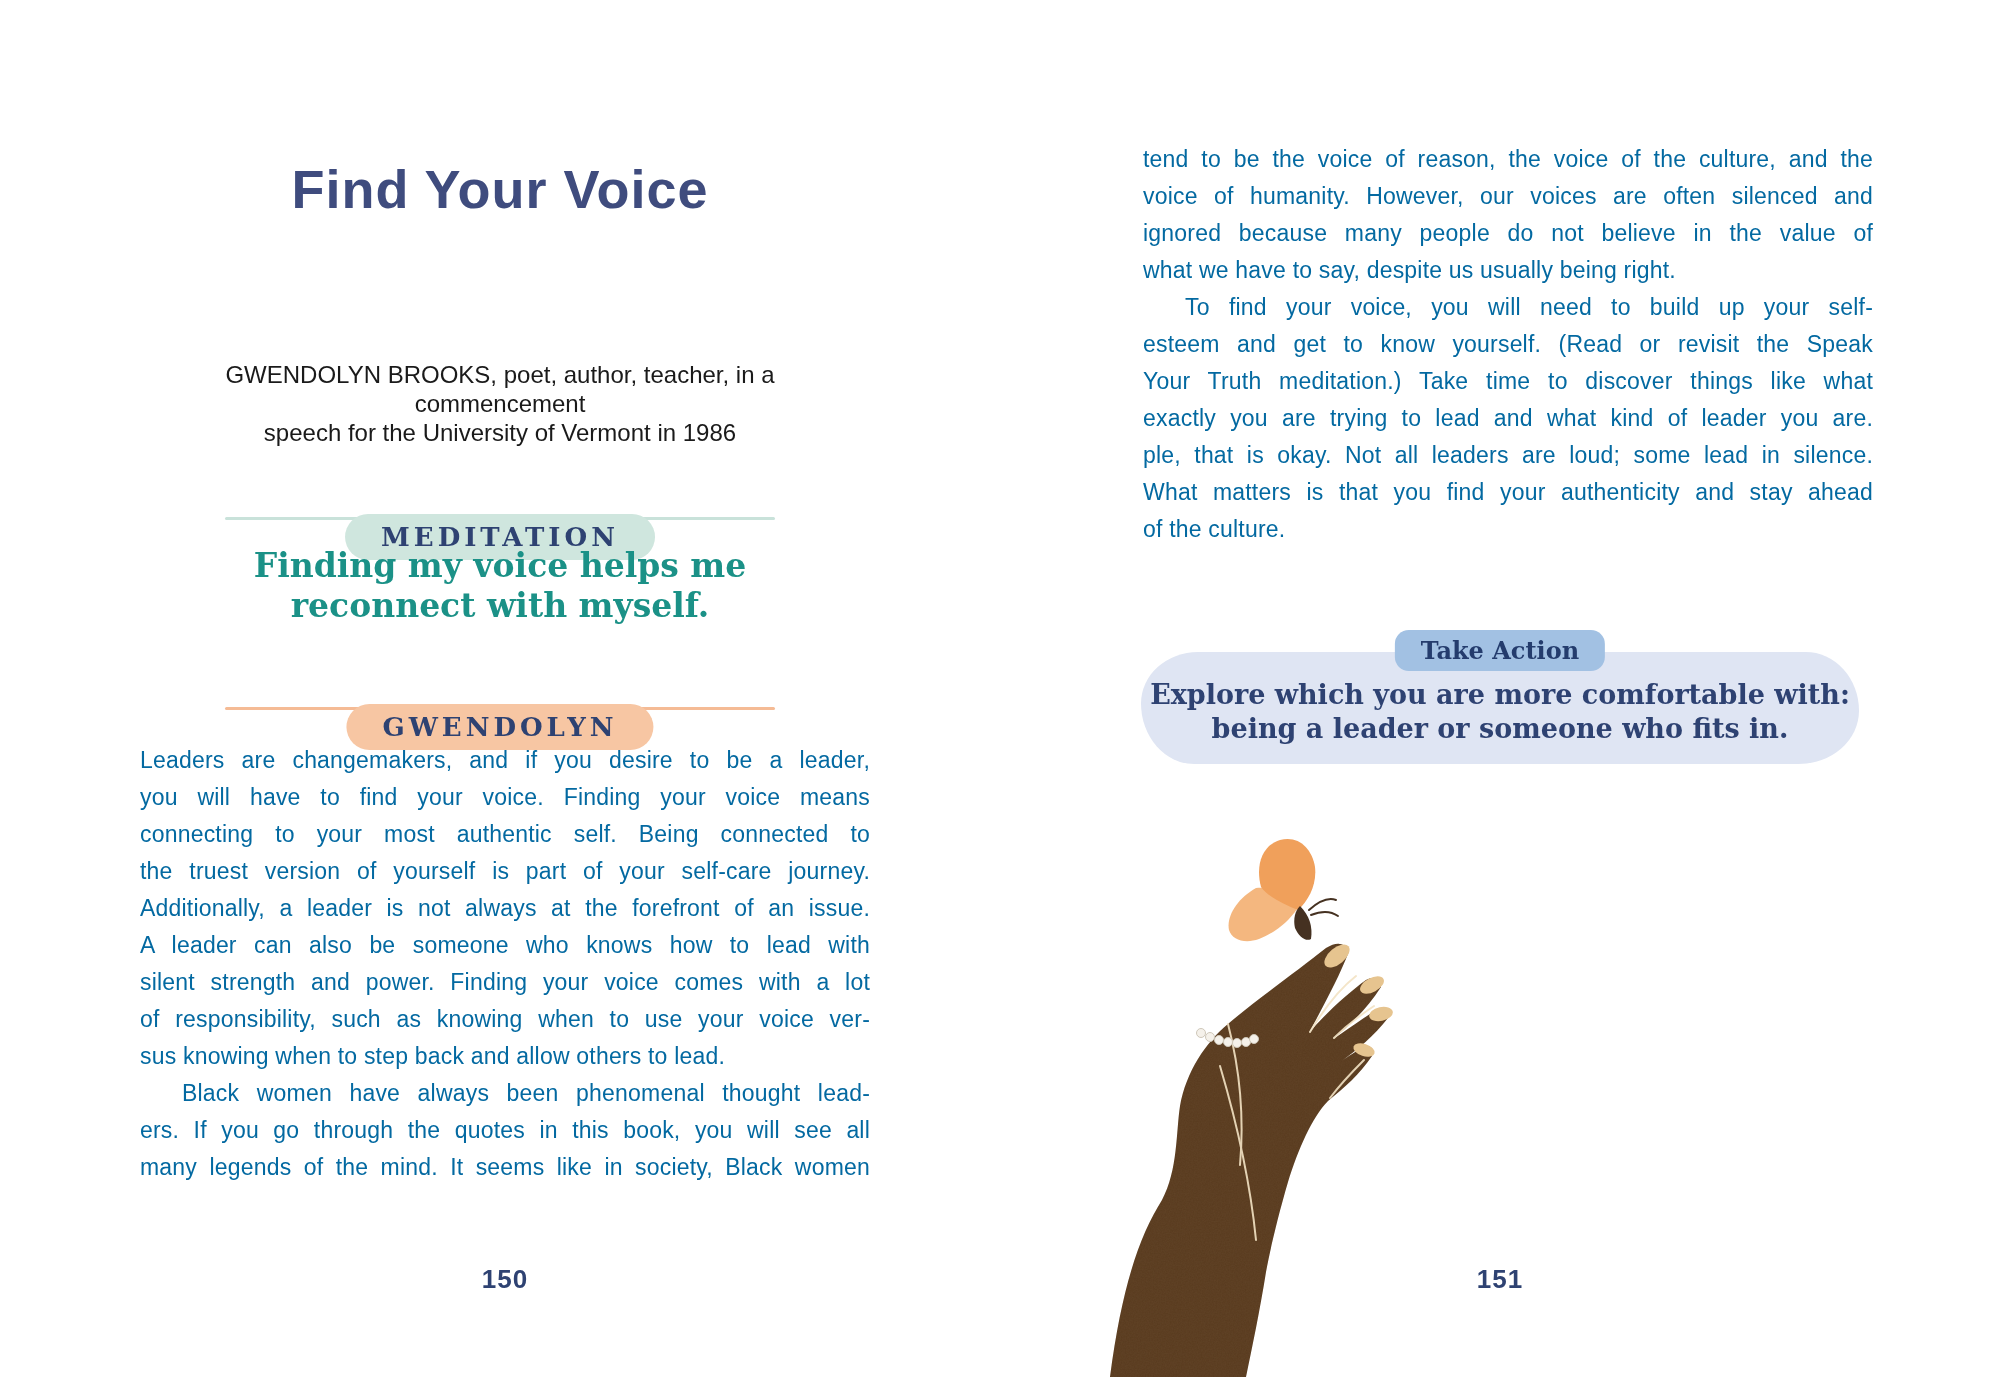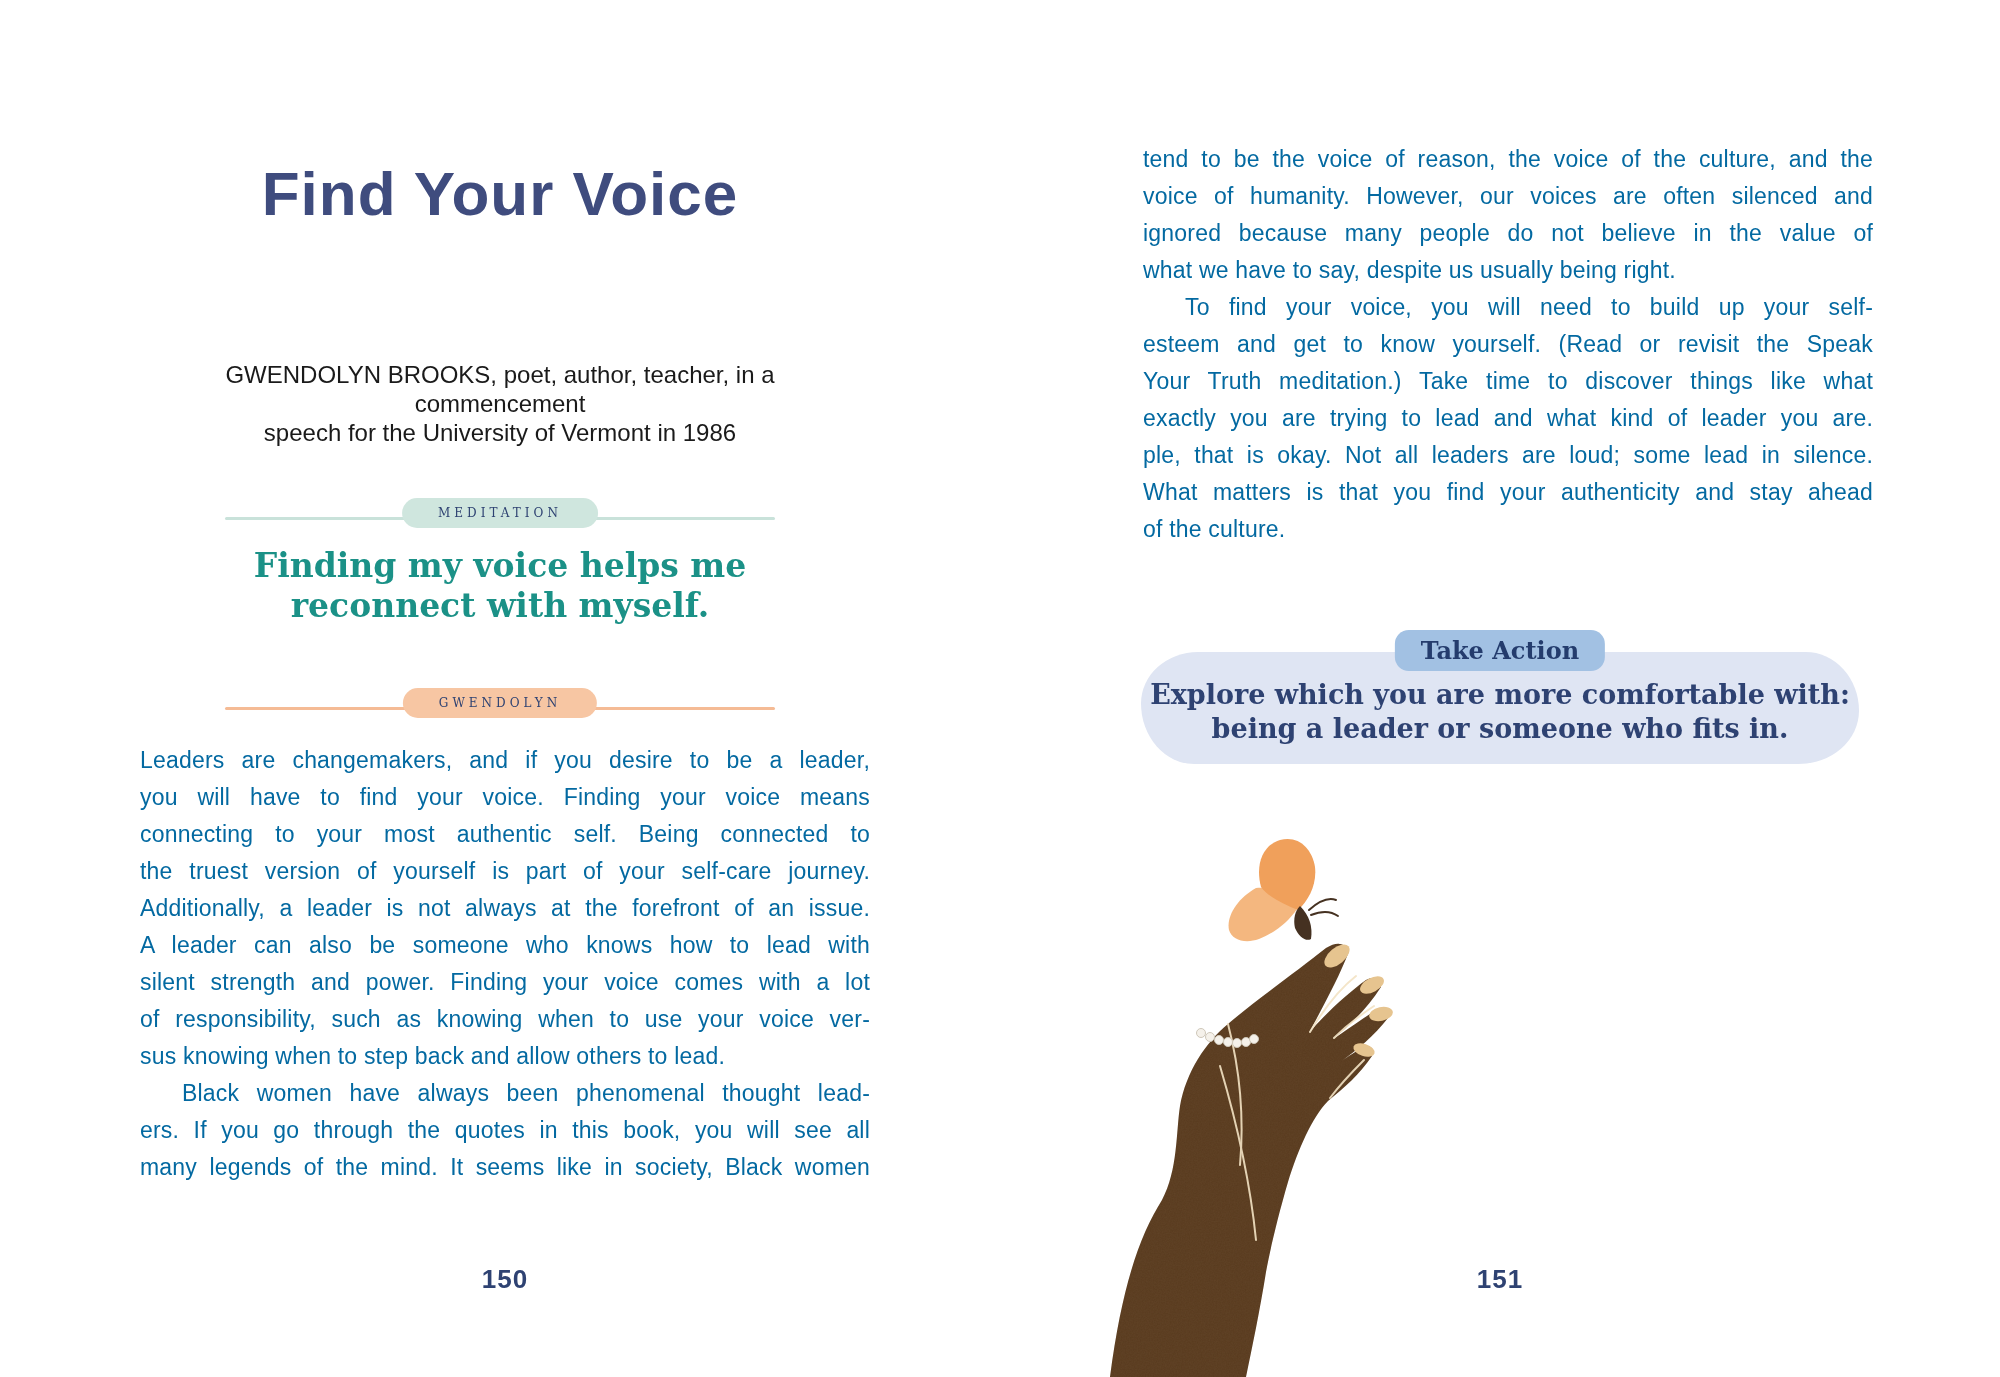--- a/index.html
+++ b/index.html
@@ -4,21 +4,21 @@
 <style>
   html,body { margin:0; padding:0; background:#ffffff; }
   .spread {
     position:relative; width:2000px; height:1377px; background:#ffffff;
     overflow:hidden; font-family:"Liberation Sans", sans-serif;
   }
   
   .page-title {
     position:absolute; left:0; top:158px; width:1000px; text-align:center;
     font-family:"Liberation Sans", sans-serif; font-weight:bold;
-    font-size:62px; letter-spacing:1px; color:#3f4c7e;
+    font-size:54px; letter-spacing:1px; color:#3f4c7e;
   }
   .quote-block {
     position:absolute; left:60px; top:252px; width:880px; text-align:center;
     font-family:"DejaVu Serif", serif; font-style:italic; font-weight:bold;
     font-size:28px; line-height:37px; color:#1c1c1c;
   }
   .qmark {
     font-style:normal; font-family:"DejaVu Serif", serif; font-weight:bold;
     font-size:44px; color:#a9c7e9; line-height:0; vertical-align:-10px;
   }
@@ -26,23 +26,23 @@
   .qmark.close { margin-left:8px; }
   .attribution {
     position:absolute; left:160px; top:360px; width:680px; text-align:center;
     font-size:24px; line-height:29px; color:#1a1a1a;
   }
   .sec-header { position:absolute; left:225px; width:550px; height:44px; }
   .sec-header .sec-line {
     position:absolute; top:19px; left:0; right:0; height:3px; border-radius:2px;
   }
   .sec-header .sec-pill {
-    position:absolute; left:50%; transform:translateX(-50%); top:0;
+    position:absolute; left:50%; transform:translateX(-50%); top:16px;
     padding:8px 36px; border-radius:999px; white-space:nowrap;
-    font-family:"DejaVu Serif", serif; font-weight:normal; font-size:12px;
+    font-family:"DejaVu Serif", serif; font-weight:bold; font-size:26px;
     letter-spacing:4px; color:#2e4272;
   }
   .meditation-header { top:498px; }
   .meditation-header .sec-line { background:#c9e2da; }
   .meditation-header .sec-pill { background:#cfe6de; }
   .reflection-header { top:688px; }
   .reflection-header .sec-line { background:#f5bb95; }
   .reflection-header .sec-pill { background:#f7c6a3; }
   .affirmation {
     position:absolute; left:0; top:546px; width:1000px; text-align:center;

